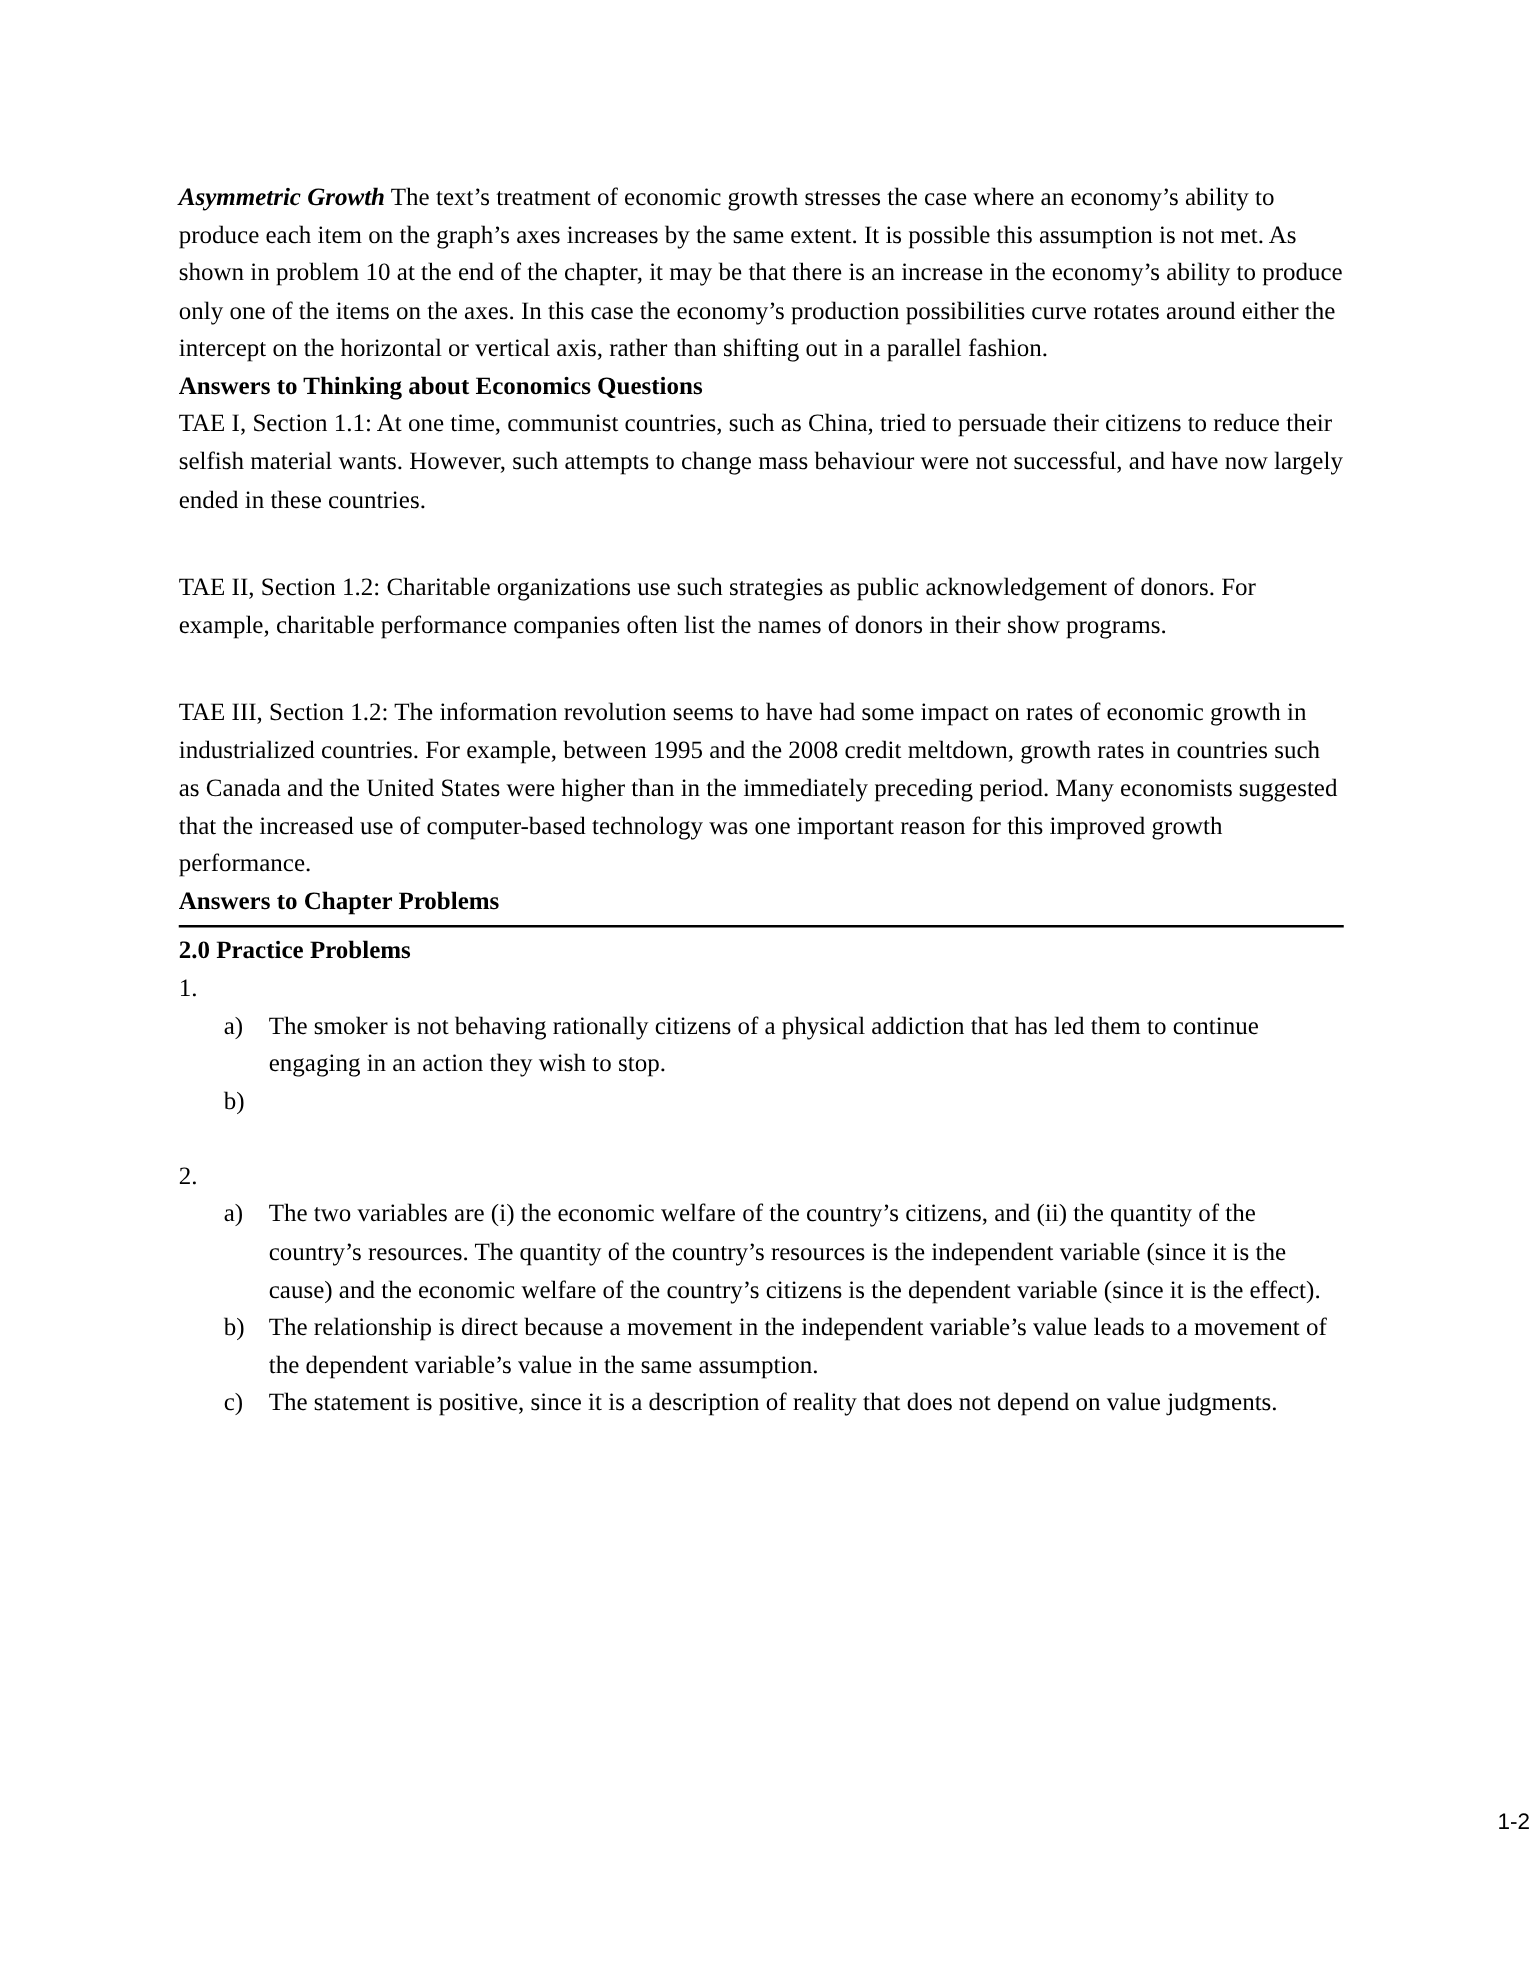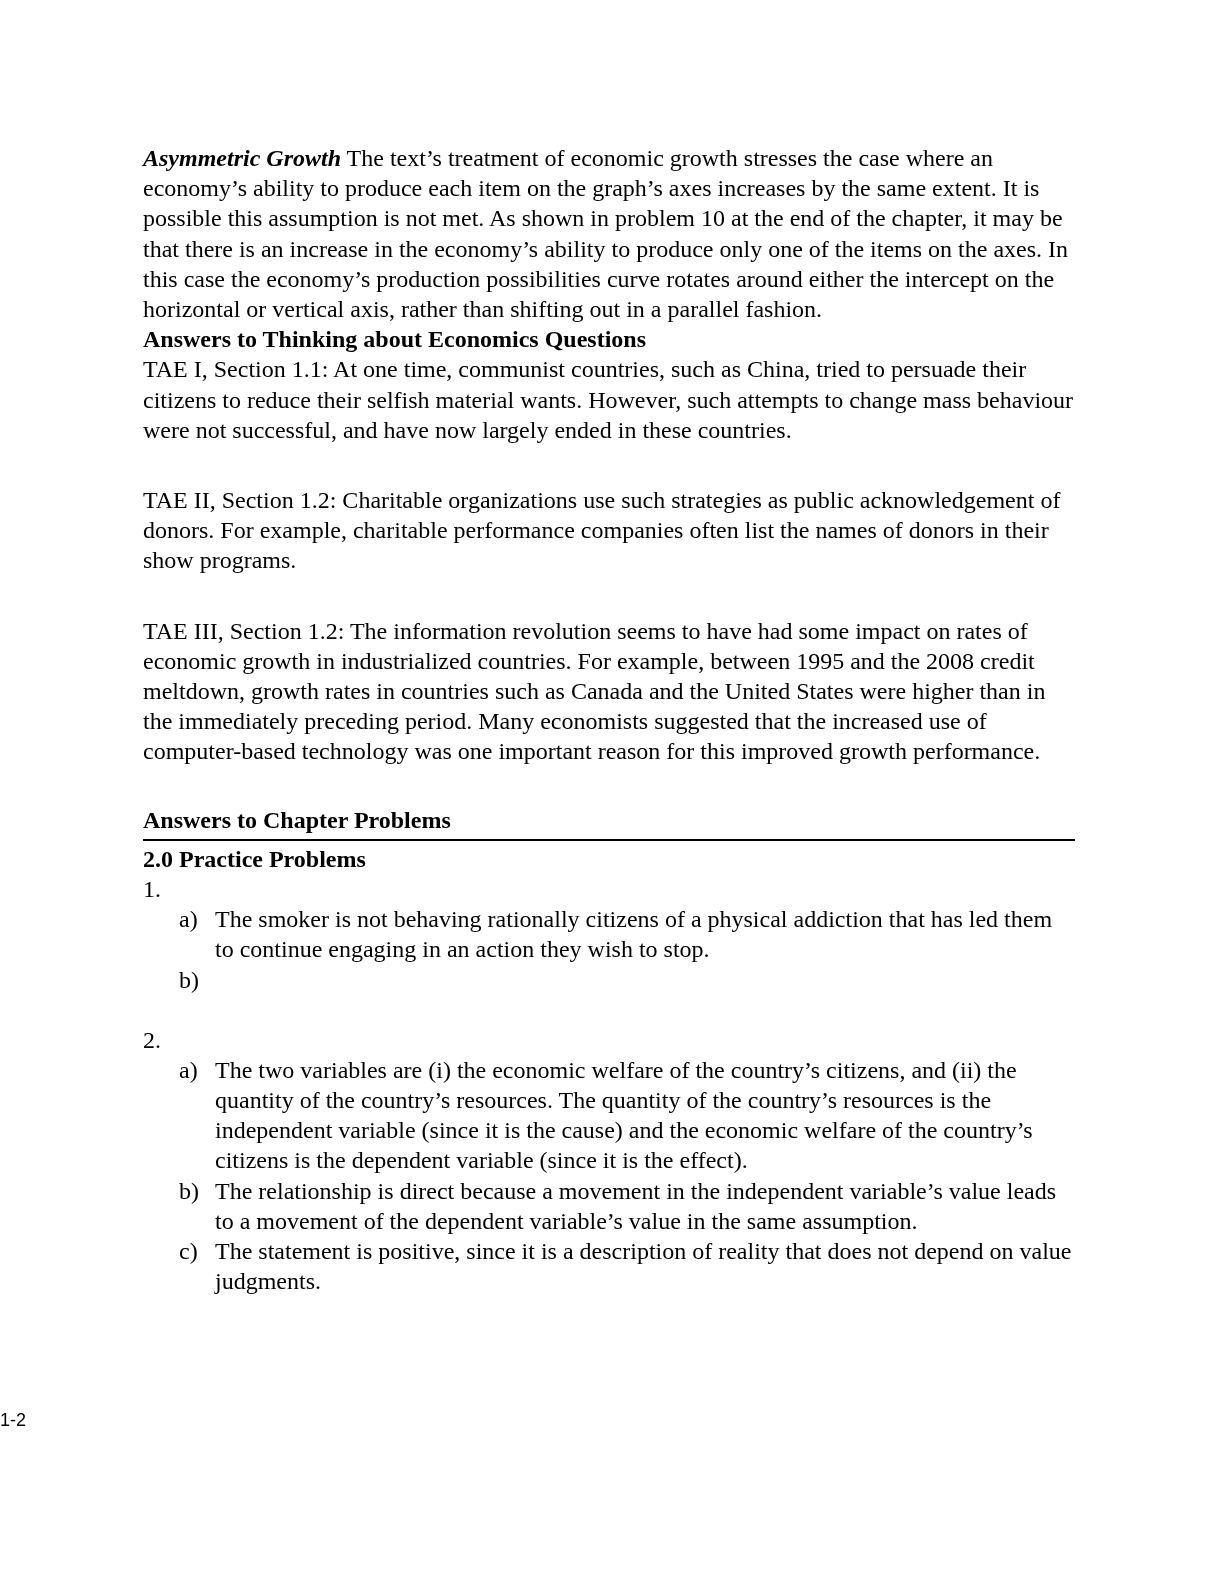--- a/index.html
+++ b/index.html
@@ -1,43 +1,43 @@
 <!DOCTYPE html>
 <html><head>
   <meta charset="utf-8">
   <style>
     html, body { margin: 0; padding: 0; background: #ffffff; }
     body { width: 1224px; height: 1584px; position: relative; overflow: hidden; color: #000; }
-    .page { position: absolute; left: 143px; top: 143px; width: 932px; font-family: "Liberation Serif", serif; font-size: 24px; line-height: 30.2px; }
+    .page { position: absolute; left: 143px; top: 143px; width: 932px; font-family: "Liberation Serif", serif; font-size: 20px; line-height: 30.2px; }
     p { margin: 0; }
     .intro em { font-weight: bold; font-style: italic; }
     .h { font-weight: bold; margin: 0; }
     .h1 { }
     .gap { height: 40px; }
     .rule { border-top: 2px solid #000; margin: 4px 0 3px 0; width: 932px; }
     .num { margin: 0; }
     ol.sub { list-style: none; margin: 0; padding: 0; }
     ol.sub li { position: relative; padding-left: 72px; }
     ol.sub li .lbl { position: absolute; left: 36px; top: 0; }
-    .footer { position: absolute; top: 1410px; left: 0; width: 1224px; text-align: left; font-family: "Liberation Sans", sans-serif; font-size: 18px; }
+    .footer { position: absolute; top: 1447px; left: 0; width: 1224px; text-align: right; font-family: "Liberation Sans", sans-serif; font-size: 18px; }
   </style>
 </head>
 <body>
 
 <div class="page">
   <p class="intro"><em>Asymmetric Growth</em><span> The text’s treatment of economic growth stresses the case where an economy’s ability to produce each item on the graph’s axes increases by the same extent. It is possible this assumption is not met. As shown in problem 10 at the end of the chapter, it may be that there is an increase in the economy’s ability to produce only one of the items on the axes. In this case the economy’s production possibilities curve rotates around either the intercept on the horizontal or vertical axis, rather than shifting out in a parallel fashion.</span></p>
 
   <p class="h h1">Answers to Thinking about Economics Questions</p>
   <p>TAE I, Section 1.1: At one time, communist countries, such as China, tried to persuade their citizens to reduce their selfish material wants. However, such attempts to change mass behaviour were not successful, and have now largely ended in these countries.</p>
   <div class="gap"></div>
   <p>TAE II, Section 1.2: Charitable organizations use such strategies as public acknowledgement of donors. For example, charitable performance companies often list the names of donors in their show programs.</p>
   <div class="gap"></div>
   <p>TAE III, Section 1.2: The information revolution seems to have had some impact on rates of economic growth in industrialized countries. For example, between 1995 and the 2008 credit meltdown, growth rates in countries such as Canada and the United States were higher than in the immediately preceding period. Many economists suggested that the increased use of computer-based technology was one important reason for this improved growth performance.</p>
 
-  <p class="h h1" style="margin-top:38px">Answers to Chapter Problems</p>
+  <p class="h h1" style="">Answers to Chapter Problems</p>
   <div class="rule"></div>
   <p class="h">2.0 Practice Problems</p>
 
   <p class="num">1.</p>
   <ol class="sub">
     <li><span class="lbl">a)</span><span>The smoker is not behaving rationally citizens of a physical addiction that has led them to continue engaging in an action they wish to stop.</span></li>
     <li><span class="lbl">b)</span></li>
   </ol>
 
   <div class="gap" style="height:60px"></div>

